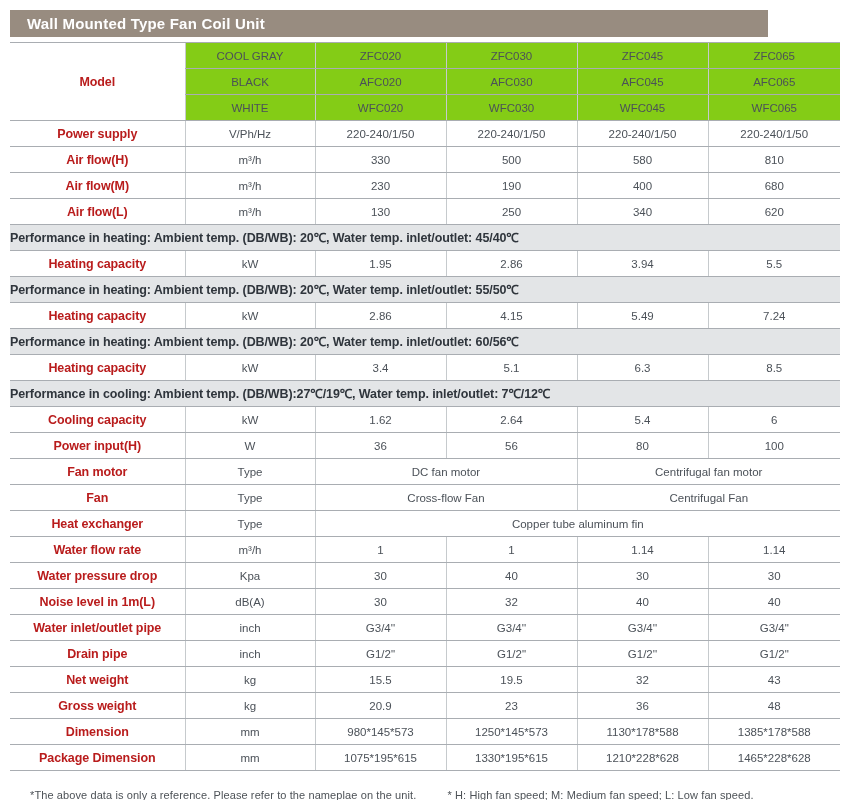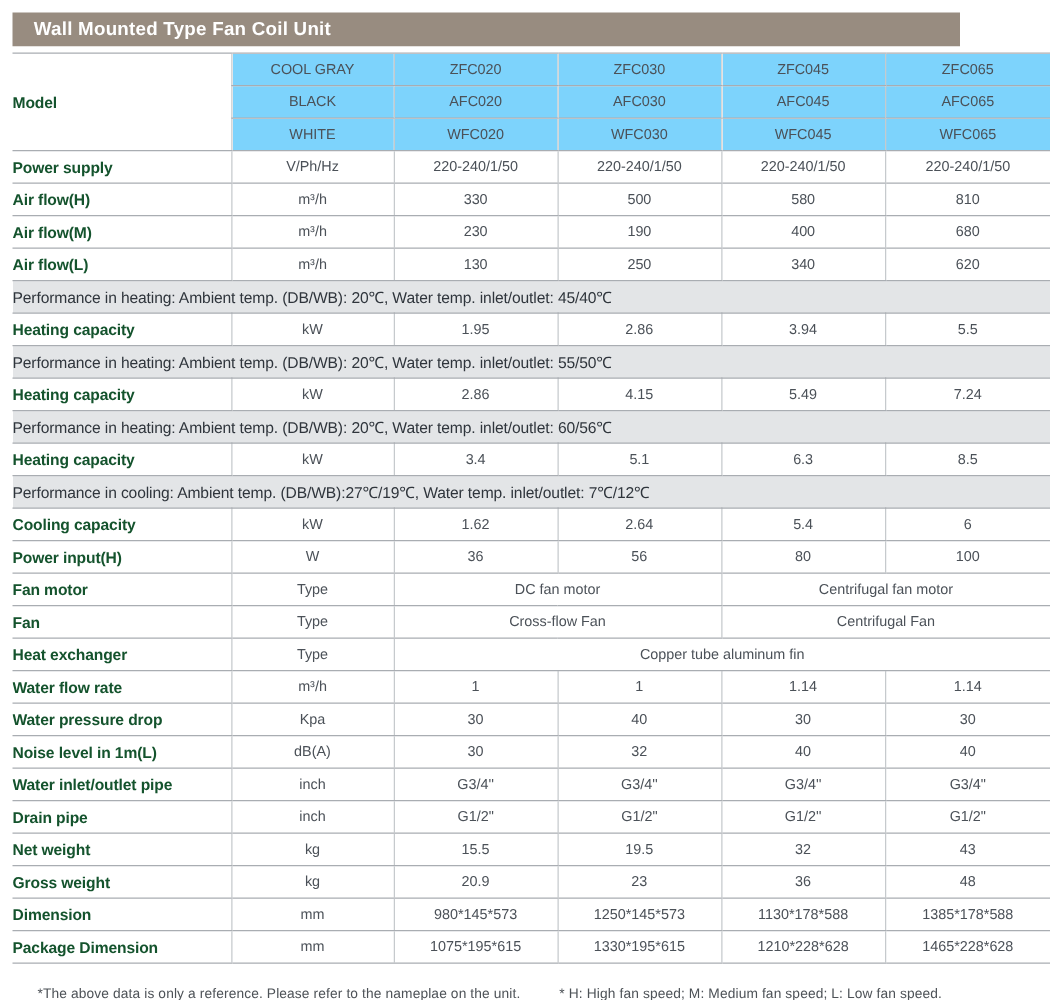--- a/index.html
+++ b/index.html
@@ -40,34 +40,34 @@
     box-sizing: border-box;
     border-bottom: 1px solid #a9adb2;
     overflow: hidden;
     white-space: nowrap;
   }
   table.spec tr:first-child td { border-top: 1px solid #a9adb2; }
   td.bl { border-left: 1px solid #c6cacd; }
   td.label-cell {
     font-weight: bold;
     font-size: 12.5px;
-    color: #14532d;
-    text-align: left;
+    color: #b91c1c;
+    text-align: center;
     padding-left: 17px;
     letter-spacing: -0.1px;
   }
   td.unit-cell, td.value-cell {
     font-size: 11.5px;
     color: #4b5158;
     text-align: center;
   }
-  td.model-cell { background: #7dd3fc; }
+  td.model-cell { background: #84cc16; }
   td.section-cell {
     background: #e3e5e7;
-    font-weight: normal;
+    font-weight: bold;
     font-size: 12.5px;
     color: #2f353c;
     text-align: left;
     padding-left: 17px;
     border-top: 1px solid #a2a6ab;
     border-bottom: 1px solid #a2a6ab;
     letter-spacing: -0.1px;
     margin-top: 40px;
   }
   .footnote {

